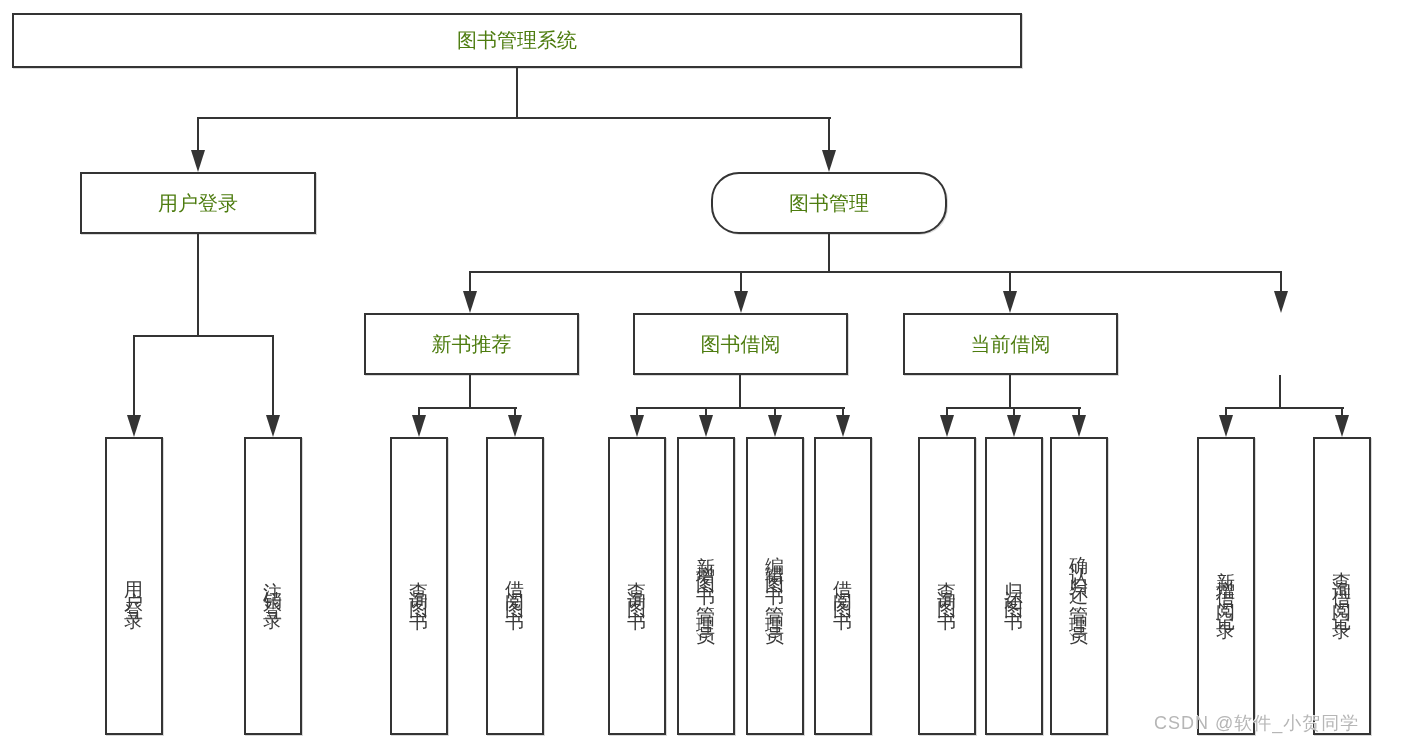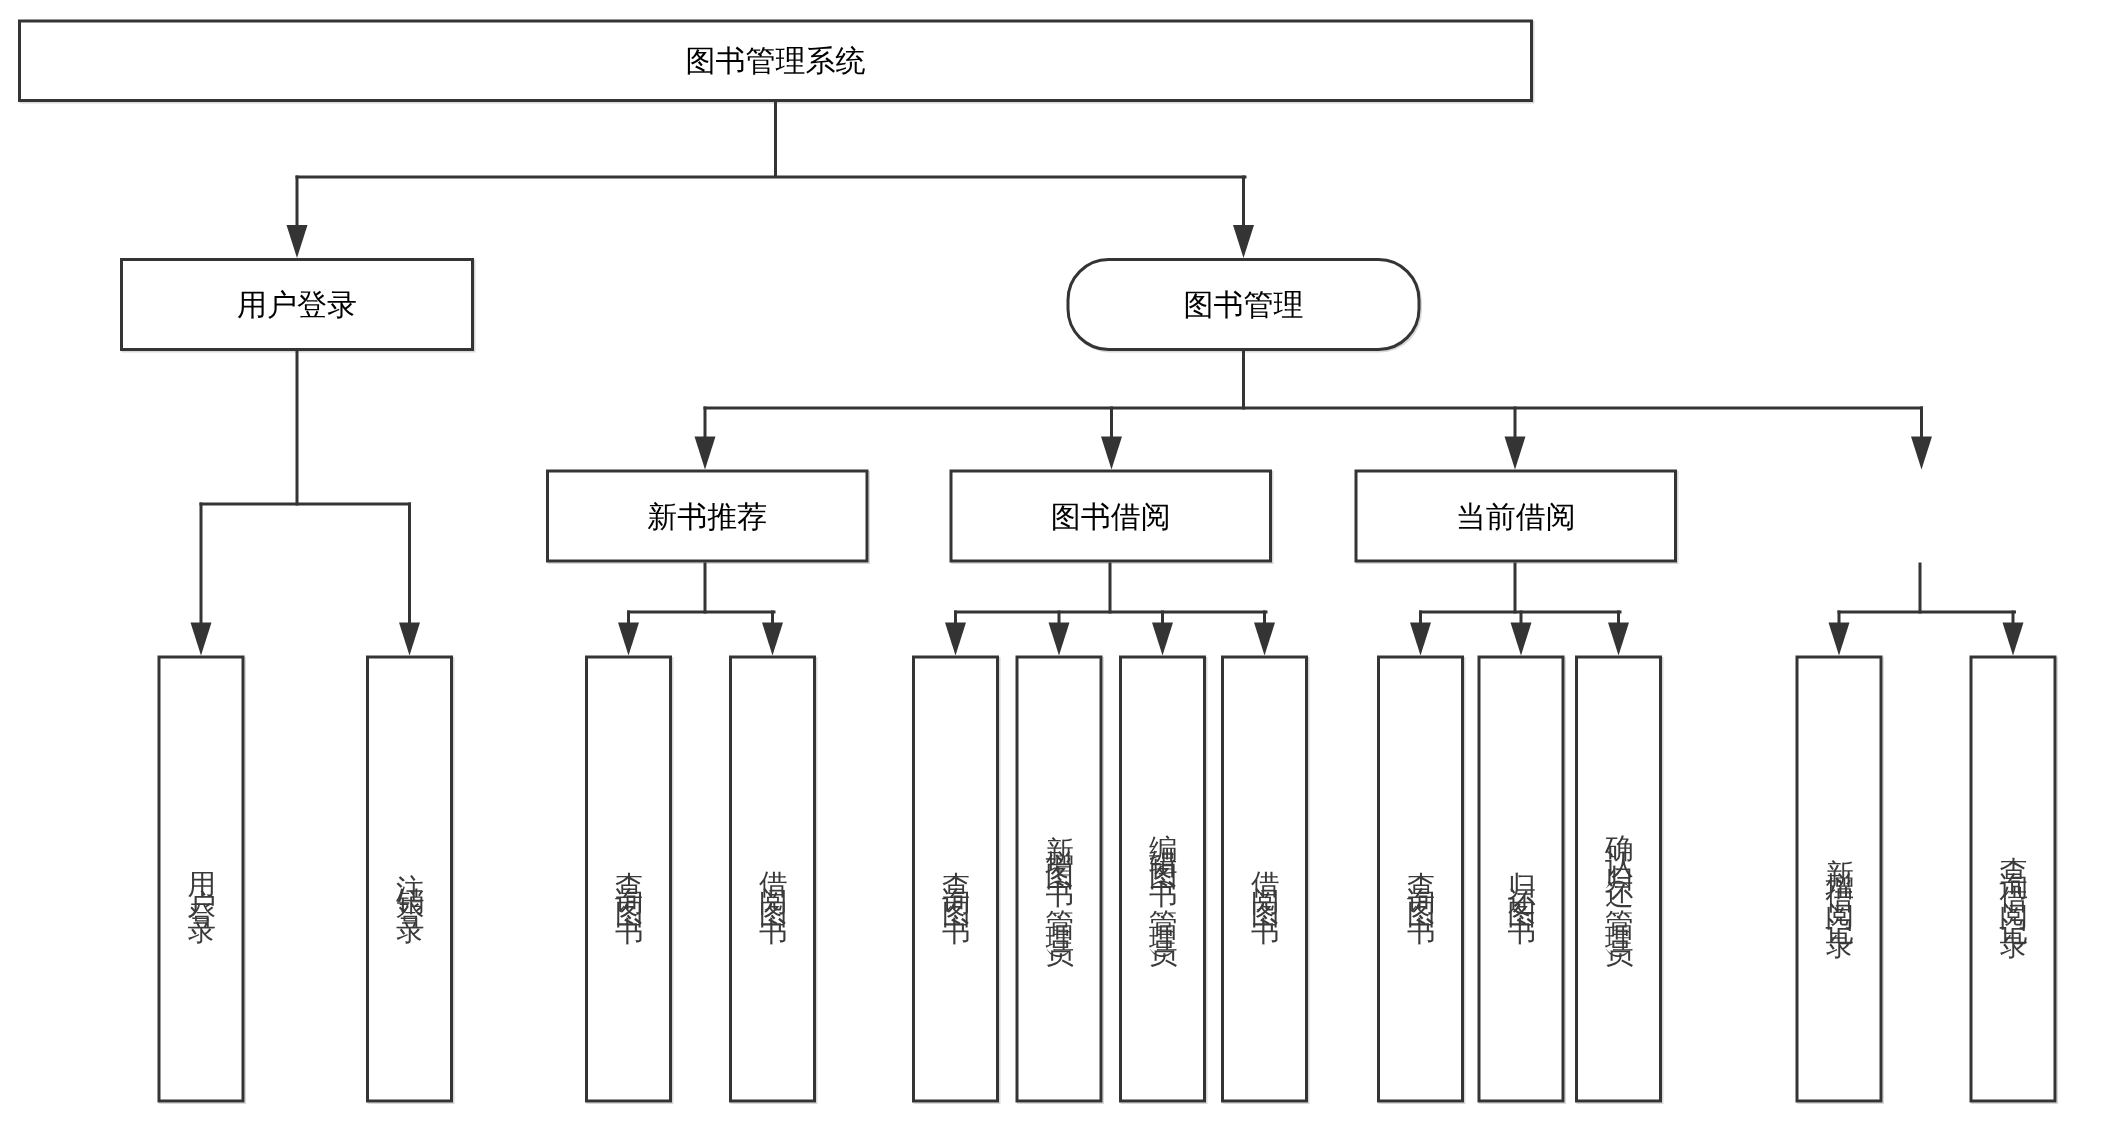--- a/index.html
+++ b/index.html
@@ -8,21 +8,21 @@
     width:1405px;height:747px;
     background:#ffffff;
     font-family:"Liberation Sans","DejaVu Sans",sans-serif;
     overflow:hidden;
   }
   .box{
     position:absolute;
     border:2px solid #343434;
     background:#ffffff;
     display:flex;align-items:center;justify-content:center;
-    color:#000000;
+    color:#4d7c0f;
     font-size:20px;
     box-sizing:border-box;
     box-shadow:1px 1px 0 rgba(0,0,0,0.15);
   }
   .vbox{
     position:absolute;
     border:2px solid #343434;
     background:#ffffff;
     display:flex;align-items:center;justify-content:center;
     color:#3a3a3a;
@@ -177,14 +177,15 @@
     <span class="vlabel">确认归还（管理员）</span>
   </div>
 
   <div class="vbox" style="left:1197px;top:437px;width:58px;height:298px;">
     <span class="vlabel">新增借阅记录</span>
   </div>
   <div class="vbox" style="left:1313px;top:437px;width:58px;height:298px;">
     <span class="vlabel">查询借阅记录</span>
   </div>
 
+  <div class="watermark">CSDN @软件_小贺同学</div>
 
 </div>
 
 </body></html>

